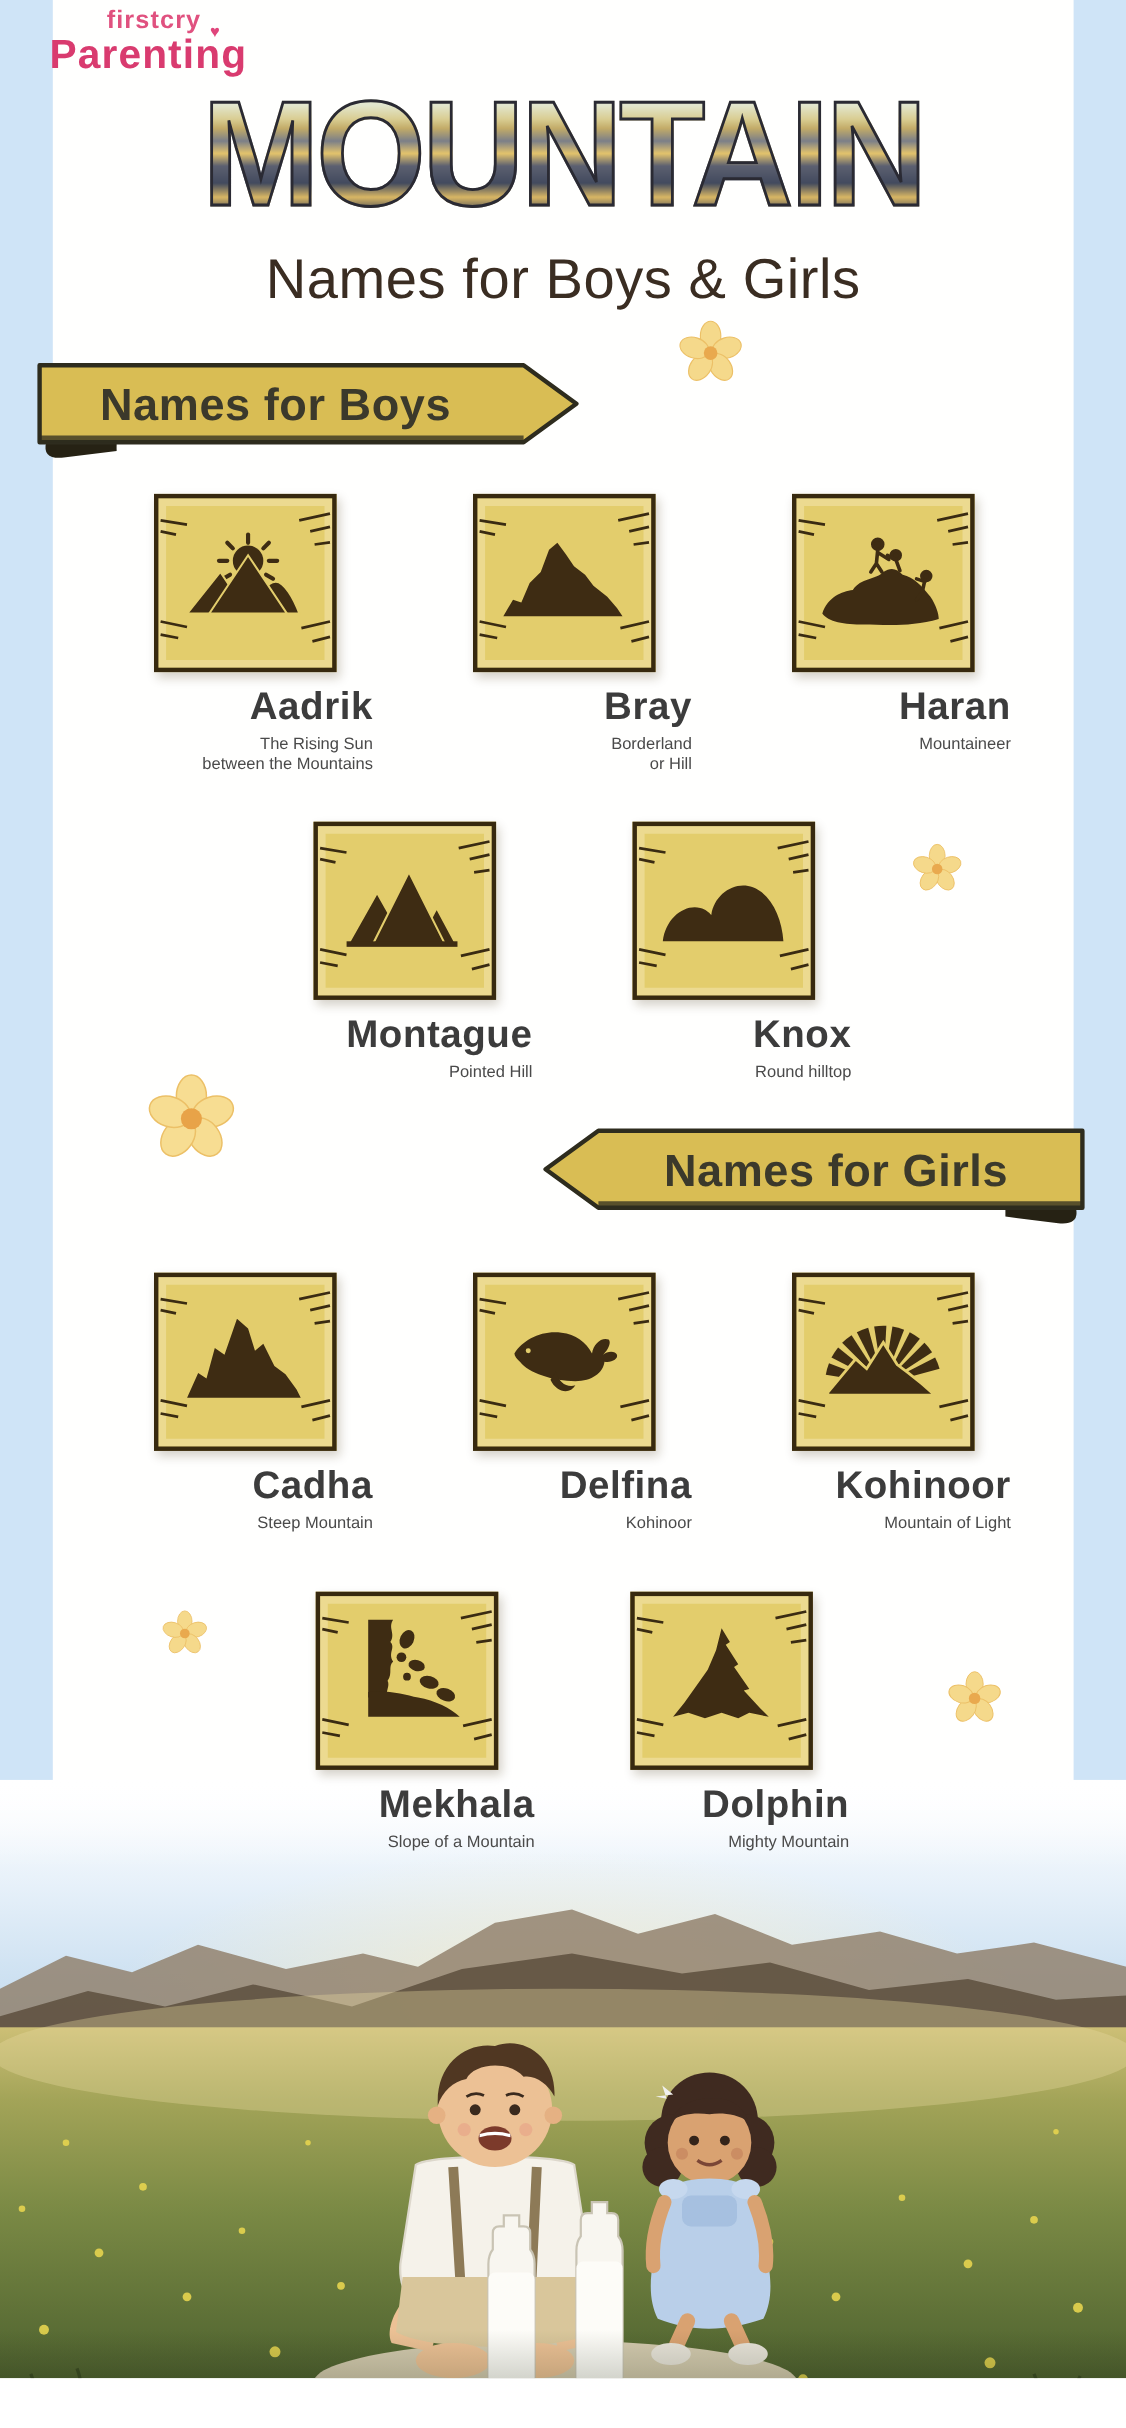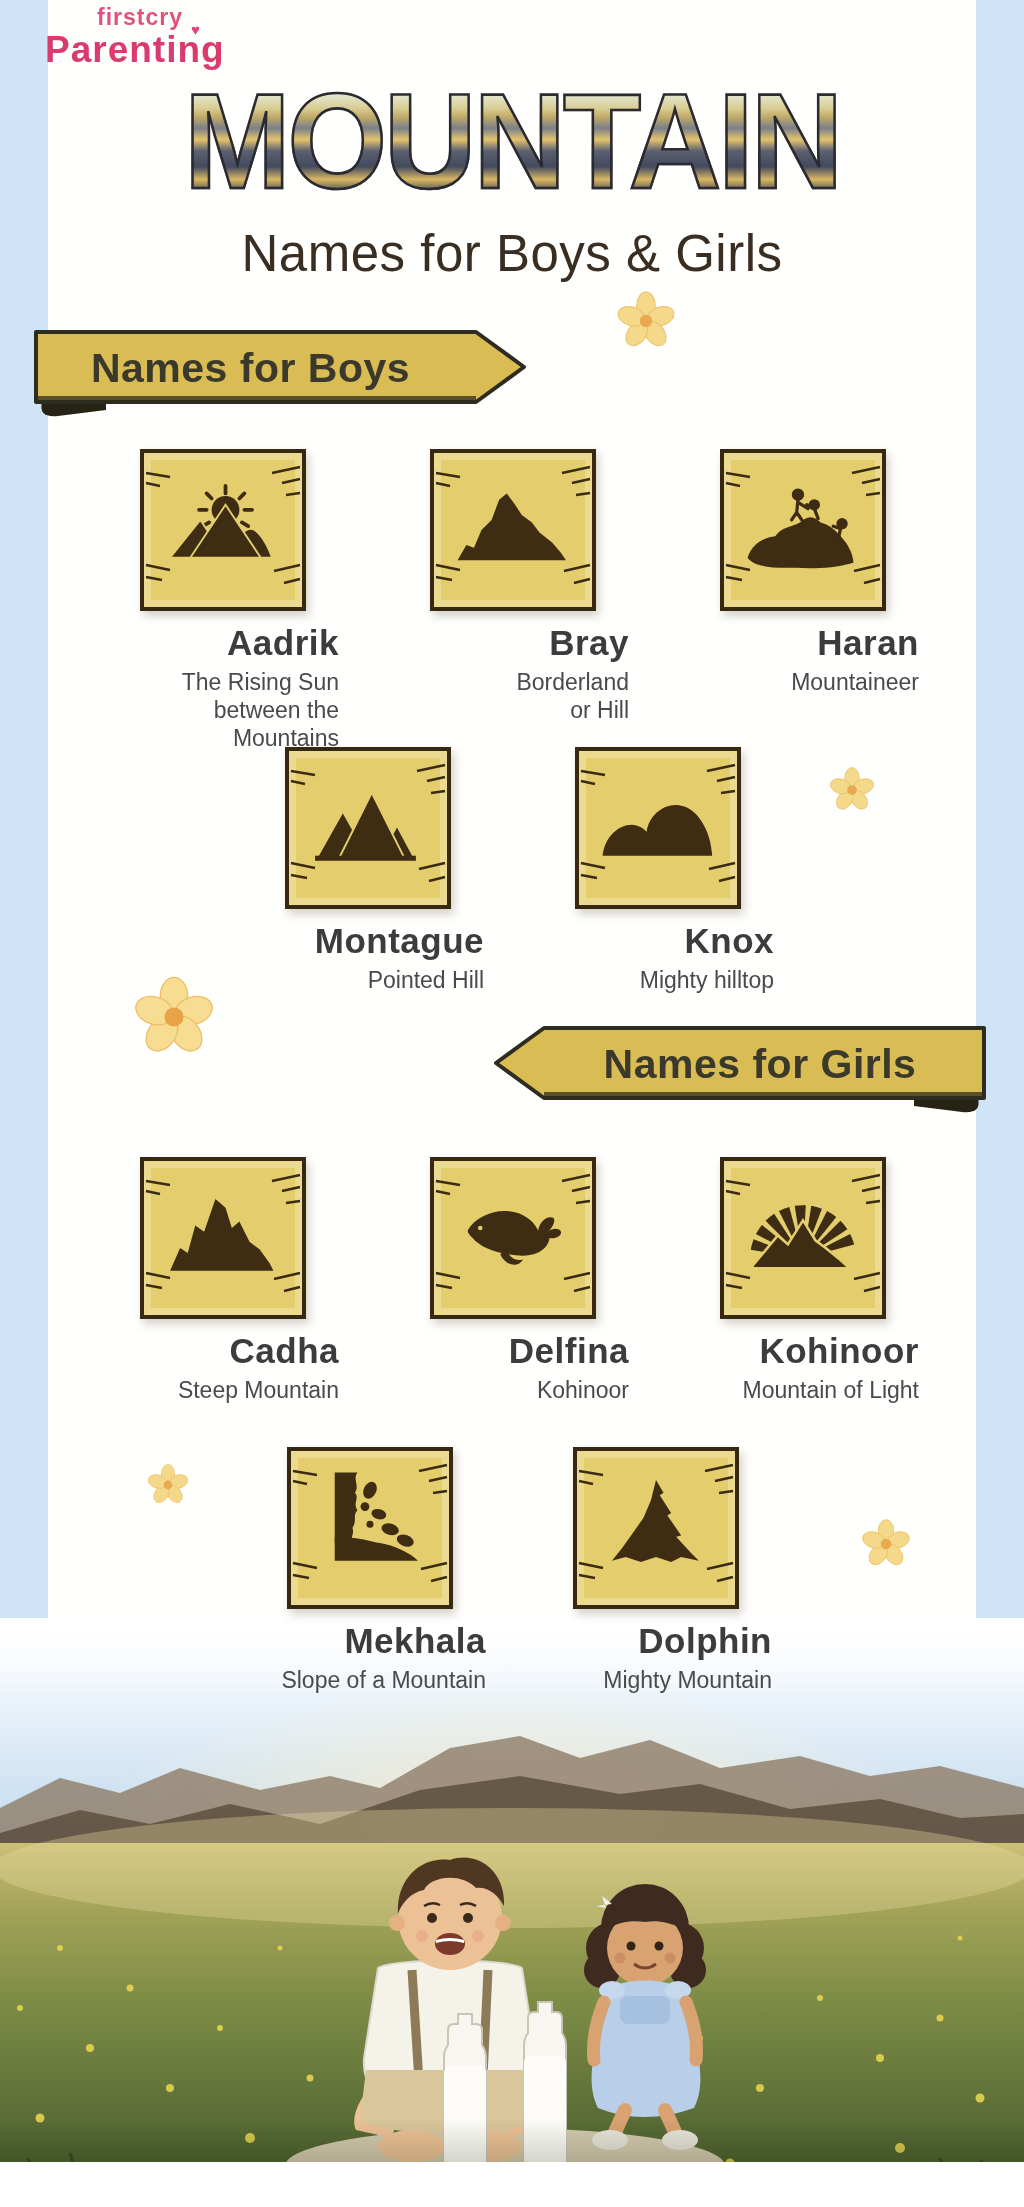--- a/index.html
+++ b/index.html
@@ -32,21 +32,21 @@
   .banner-girls{left:487px;top:1022px;}
   .banner-girls-label{left:545px;top:1024px;width:430px;}
 
   
   .card{position:absolute;width:232px;text-align:right;z-index:3;}
   .frame{position:relative;width:158px;height:154px;margin:0 auto;background:#e3cd6c;
     border:4px solid #37290f;box-shadow:inset 0 0 0 7px #ecda90, 3px 5px 9px rgba(60,40,10,.22);}
   .frame .icon{position:absolute;left:16px;top:14px;width:126px;height:126px;}
   .frame .cracks{position:absolute;left:0;top:0;width:158px;height:154px;}
   .card .name{margin-top:12px;font-size:35px;font-weight:bold;color:#3c3c3c;letter-spacing:.5px;}
-  .card .meaning{margin-top:5px;font-size:23px;color:#4a4a4a;white-space:pre-line;line-height:1.22;}
+  .card .meaning{margin-top:5px;font-size:15px;color:#4a4a4a;white-space:pre-line;line-height:1.22;}
 
   
   .c-aadrik{left:107px;top:449px;} .c-bray{left:397px;top:449px;} .c-haran{left:687px;top:449px;}
   .c-montague{left:252px;top:747px;} .c-knox{left:542px;top:747px;}
   .c-cadha{left:107px;top:1157px;} .c-delfina{left:397px;top:1157px;} .c-kohinoor{left:687px;top:1157px;}
   .c-mekhala{left:254px;top:1447px;} .c-valborga{left:540px;top:1447px;}
 
   
   .flower{position:absolute;z-index:2;}
   .f1{left:615px;top:290px;width:62px;height:62px;}
@@ -219,21 +219,21 @@
   <div class="card c-knox">
     <div class="frame">
       <svg class="icon" viewBox="0 0 100 100" fill="#3e2c13">
         <path d="M6,72 C8,55 22,45 33,48 C37,49 39,51 41,53 C43,38 58,28 71,33 C84,38 92,55 93,72 Z"></path>
       </svg>
       <svg class="cracks" viewBox="0 0 158 154" fill="none" stroke="#3a2b12" stroke-width="2.5">
         <path d="M2,20 L26,24 M2,30 L16,33 M156,14 L128,20 M156,26 L138,30 M156,40 L142,42 M2,112 L26,117 M2,124 L18,127 M156,112 L130,118 M156,126 L140,130"></path>
       </svg>
     </div>
     <div class="name">Knox</div>
-    <div class="meaning">Mighty hilltop</div>
+    <div class="meaning">Round hilltop</div>
   </div>
 
   <div class="card c-cadha">
     <div class="frame">
       <svg class="icon" viewBox="0 0 100 100" fill="#3e2c13">
         <path d="M8,76 L16,58 L22,62 L28,40 L35,45 L44,19 L52,26 L57,42 L63,37 L71,53 L79,59 L87,70 L90,76 Z"></path>
       </svg>
       <svg class="cracks" viewBox="0 0 158 154" fill="none" stroke="#3a2b12" stroke-width="2.5">
         <path d="M2,20 L26,24 M2,30 L16,33 M156,14 L128,20 M156,26 L138,30 M156,40 L142,42 M2,112 L26,117 M2,124 L18,127 M156,112 L130,118 M156,126 L140,130"></path>
       </svg>

